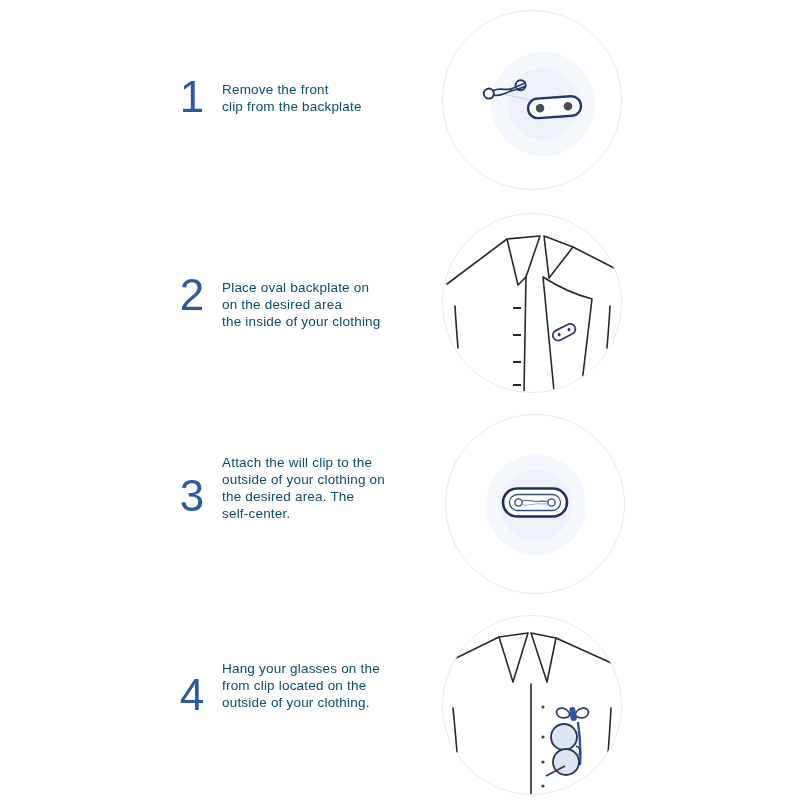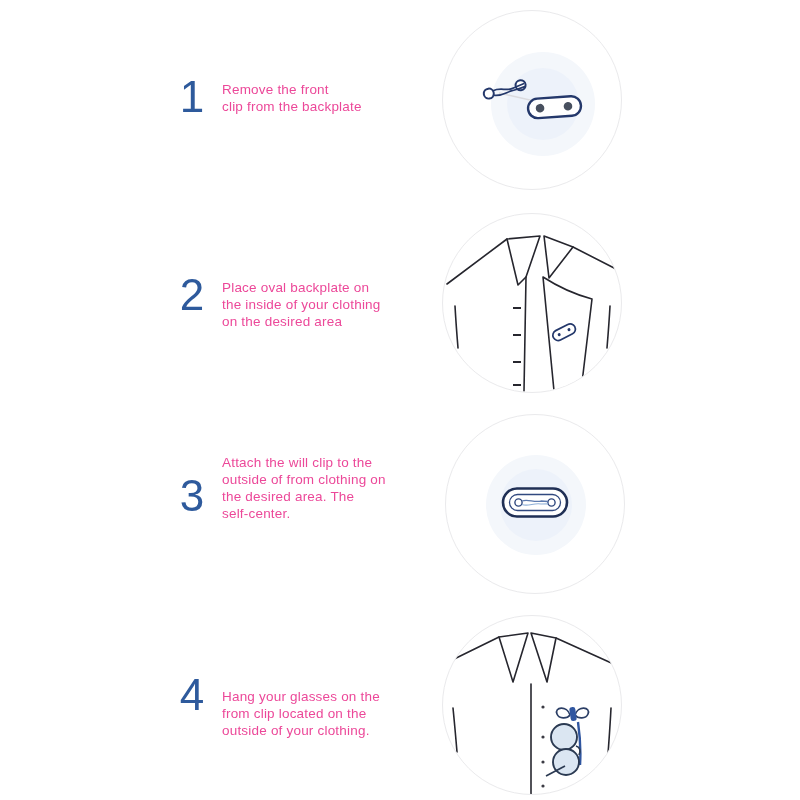--- a/index.html
+++ b/index.html
@@ -1,21 +1,21 @@
 <!DOCTYPE html>
 <html><head>
 <meta charset="utf-8">
 <style>
   html,body{margin:0;padding:0;background:#ffffff;}
   .canvas{position:relative;width:800px;height:800px;background:#ffffff;overflow:hidden;
           font-family:"Liberation Sans",sans-serif;}
   .step-number{position:absolute;left:147px;width:90px;text-align:center;
                font-size:44px;line-height:44px;font-weight:300;color:#2e5a9c;
                font-family:"Liberation Sans",sans-serif;}
-  .step-text{position:absolute;left:222px;width:230px;color:#ec4899;
+  .step-text{position:absolute;left:222px;width:230px;color:#0c4a6e;
              font-size:13.5px;line-height:17px;letter-spacing:0.2px;}
   .step-text span{display:block;}
   .illus-circle{position:absolute;width:178px;height:178px;border-radius:50%;
                 border:1px solid #eaeaec;background:#ffffff;overflow:hidden;}
   .illus-circle svg{display:block;width:178px;height:178px;}
   .shirt{stroke:#26262e;stroke-width:1.6;fill:none;stroke-linecap:round;stroke-linejoin:round;}
   .shirt-fill{stroke:#26262e;stroke-width:1.6;fill:#ffffff;stroke-linejoin:round;}
   .navy{stroke:#24386b;fill:none;stroke-linecap:round;}
   .navy-fill{stroke:#24386b;fill:#ffffff;}
 </style>
@@ -44,22 +44,22 @@
         <rect class="navy-fill" x="85" y="86.5" width="53" height="19.5" rx="9.7" stroke-width="2.4"></rect>
         <circle cx="97" cy="96.2" r="4.3" fill="#48505f"></circle>
         <circle cx="125" cy="96.2" r="4.3" fill="#48505f"></circle>
       </g>
     </svg>
   </div>
 
   <div class="step-number" style="top:273px">2</div>
   <div class="step-text" style="top:279px">
     <span>Place oval backplate on</span>
+    <span>on the desired area</span>
     <span>the inside of your clothing</span>
-    <span>on the desired area</span>
   </div>
   <div class="illus-circle" style="left:442px;top:213px">
     <svg viewBox="0 0 178 178">
       <g>
         <path class="shirt" d="M4,70 L64,25"></path>
         <path class="shirt" d="M12,92 C13,110 14,122 15,134"></path>
         <path class="shirt" d="M175,56 L130,33"></path>
         <path class="shirt" d="M167,92 C166,110 165,122 164,134"></path>
         <path class="shirt-fill" d="M64,25 L97,22 L83,63 L75,71 Z"></path>
         <path class="shirt-fill" d="M101,22 L130,33 L106,64 Z"></path>
@@ -76,41 +76,41 @@
         <rect class="navy-fill" x="109" y="113" width="24" height="10.5" rx="5.2" stroke-width="1.7"></rect>
         <circle cx="115.5" cy="118.2" r="1.5" fill="#24386b"></circle>
         <circle cx="126.5" cy="118.2" r="1.5" fill="#24386b"></circle>
       </g>
     </svg>
   </div>
 
   <div class="step-number" style="top:474px">3</div>
   <div class="step-text" style="top:454px">
     <span>Attach the will clip to the</span>
-    <span>outside of from clothing on</span>
+    <span>outside of your clothing on</span>
     <span>the desired area. The</span>
     <span>self-center.</span>
   </div>
   <div class="illus-circle" style="left:445px;top:414px">
     <svg viewBox="0 0 178 178">
       <circle cx="90" cy="90" r="50" fill="#f4f7fb"></circle>
       <circle cx="90" cy="90" r="36" fill="#edf2fa"></circle>
       <g>
         <rect x="57" y="73.5" width="64" height="28" rx="14" fill="#ffffff" stroke="#1f2f55" stroke-width="2.6"></rect>
         <rect x="63.5" y="79.5" width="51" height="16" rx="8" fill="none" stroke="#31497f" stroke-width="1.3"></rect>
         <circle cx="72.5" cy="87.5" r="3.6" fill="#ffffff" stroke="#31497f" stroke-width="1.4"></circle>
         <circle cx="105.5" cy="87.5" r="3.6" fill="#ffffff" stroke="#31497f" stroke-width="1.4"></circle>
         <path d="M76,86 C82,83.5 88,88 95,86 L102,86.5" fill="none" stroke="#5b79ae" stroke-width="1.3"></path>
         <path d="M76,89.5 C82,92 88,87.5 95,89 L102,88.8" fill="none" stroke="#8fb0d8" stroke-width="1.2"></path>
       </g>
     </svg>
   </div>
 
   <div class="step-number" style="top:673px">4</div>
-  <div class="step-text" style="top:688px">
+  <div class="step-text" style="top:660px">
     <span>Hang your glasses on the</span>
     <span>from clip located on the</span>
     <span>outside of your clothing.</span>
   </div>
   <div class="illus-circle" style="left:442px;top:615px">
     <svg viewBox="0 0 178 178">
       <g>
         <path class="shirt" d="M3,47 L56,21"></path>
         <path class="shirt" d="M175,50 L113,22"></path>
         <path class="shirt" d="M10,92 C12,112 13,124 14,136"></path>

